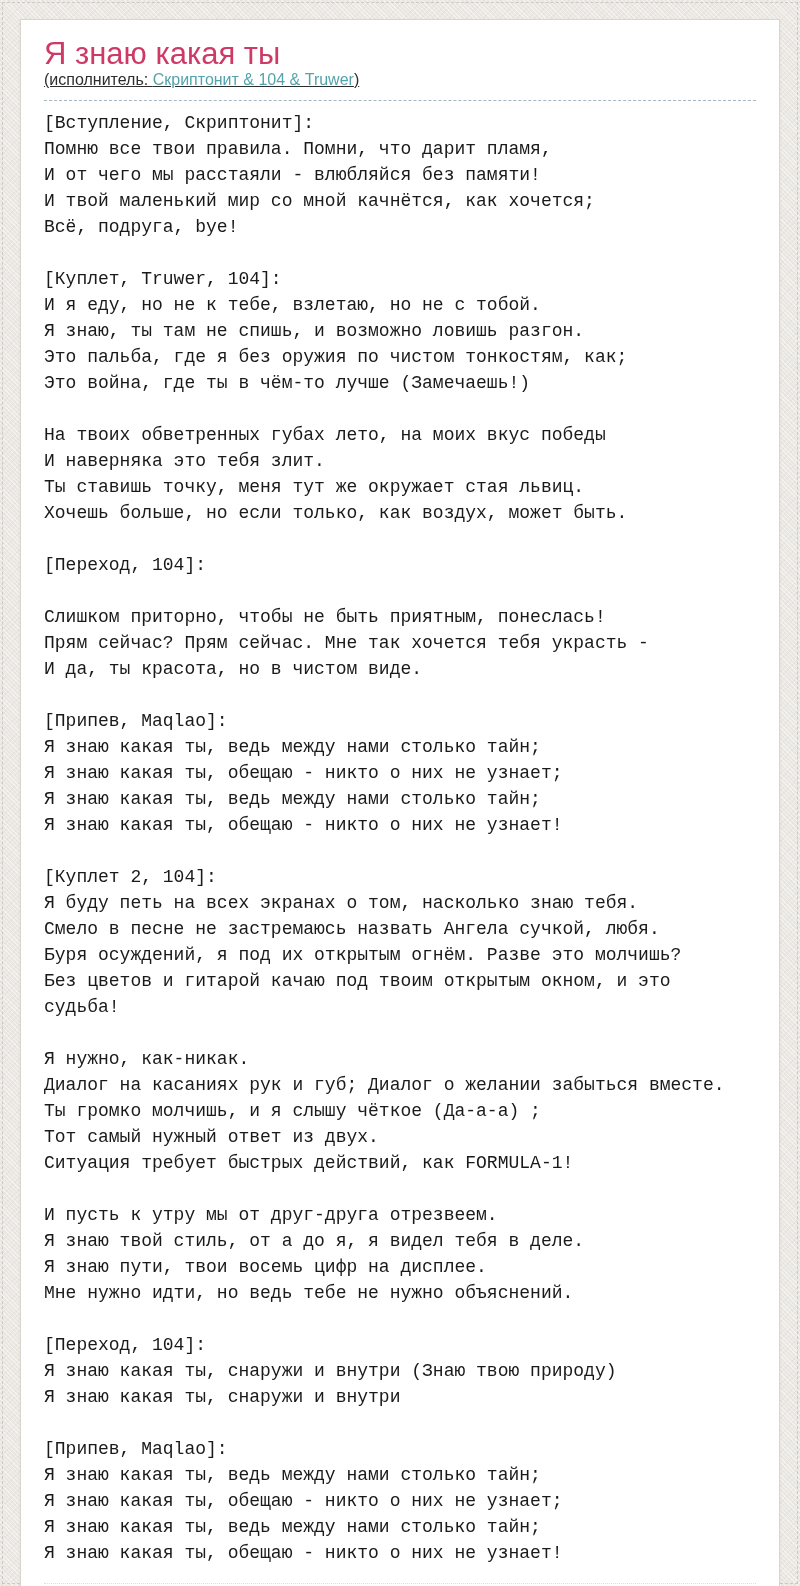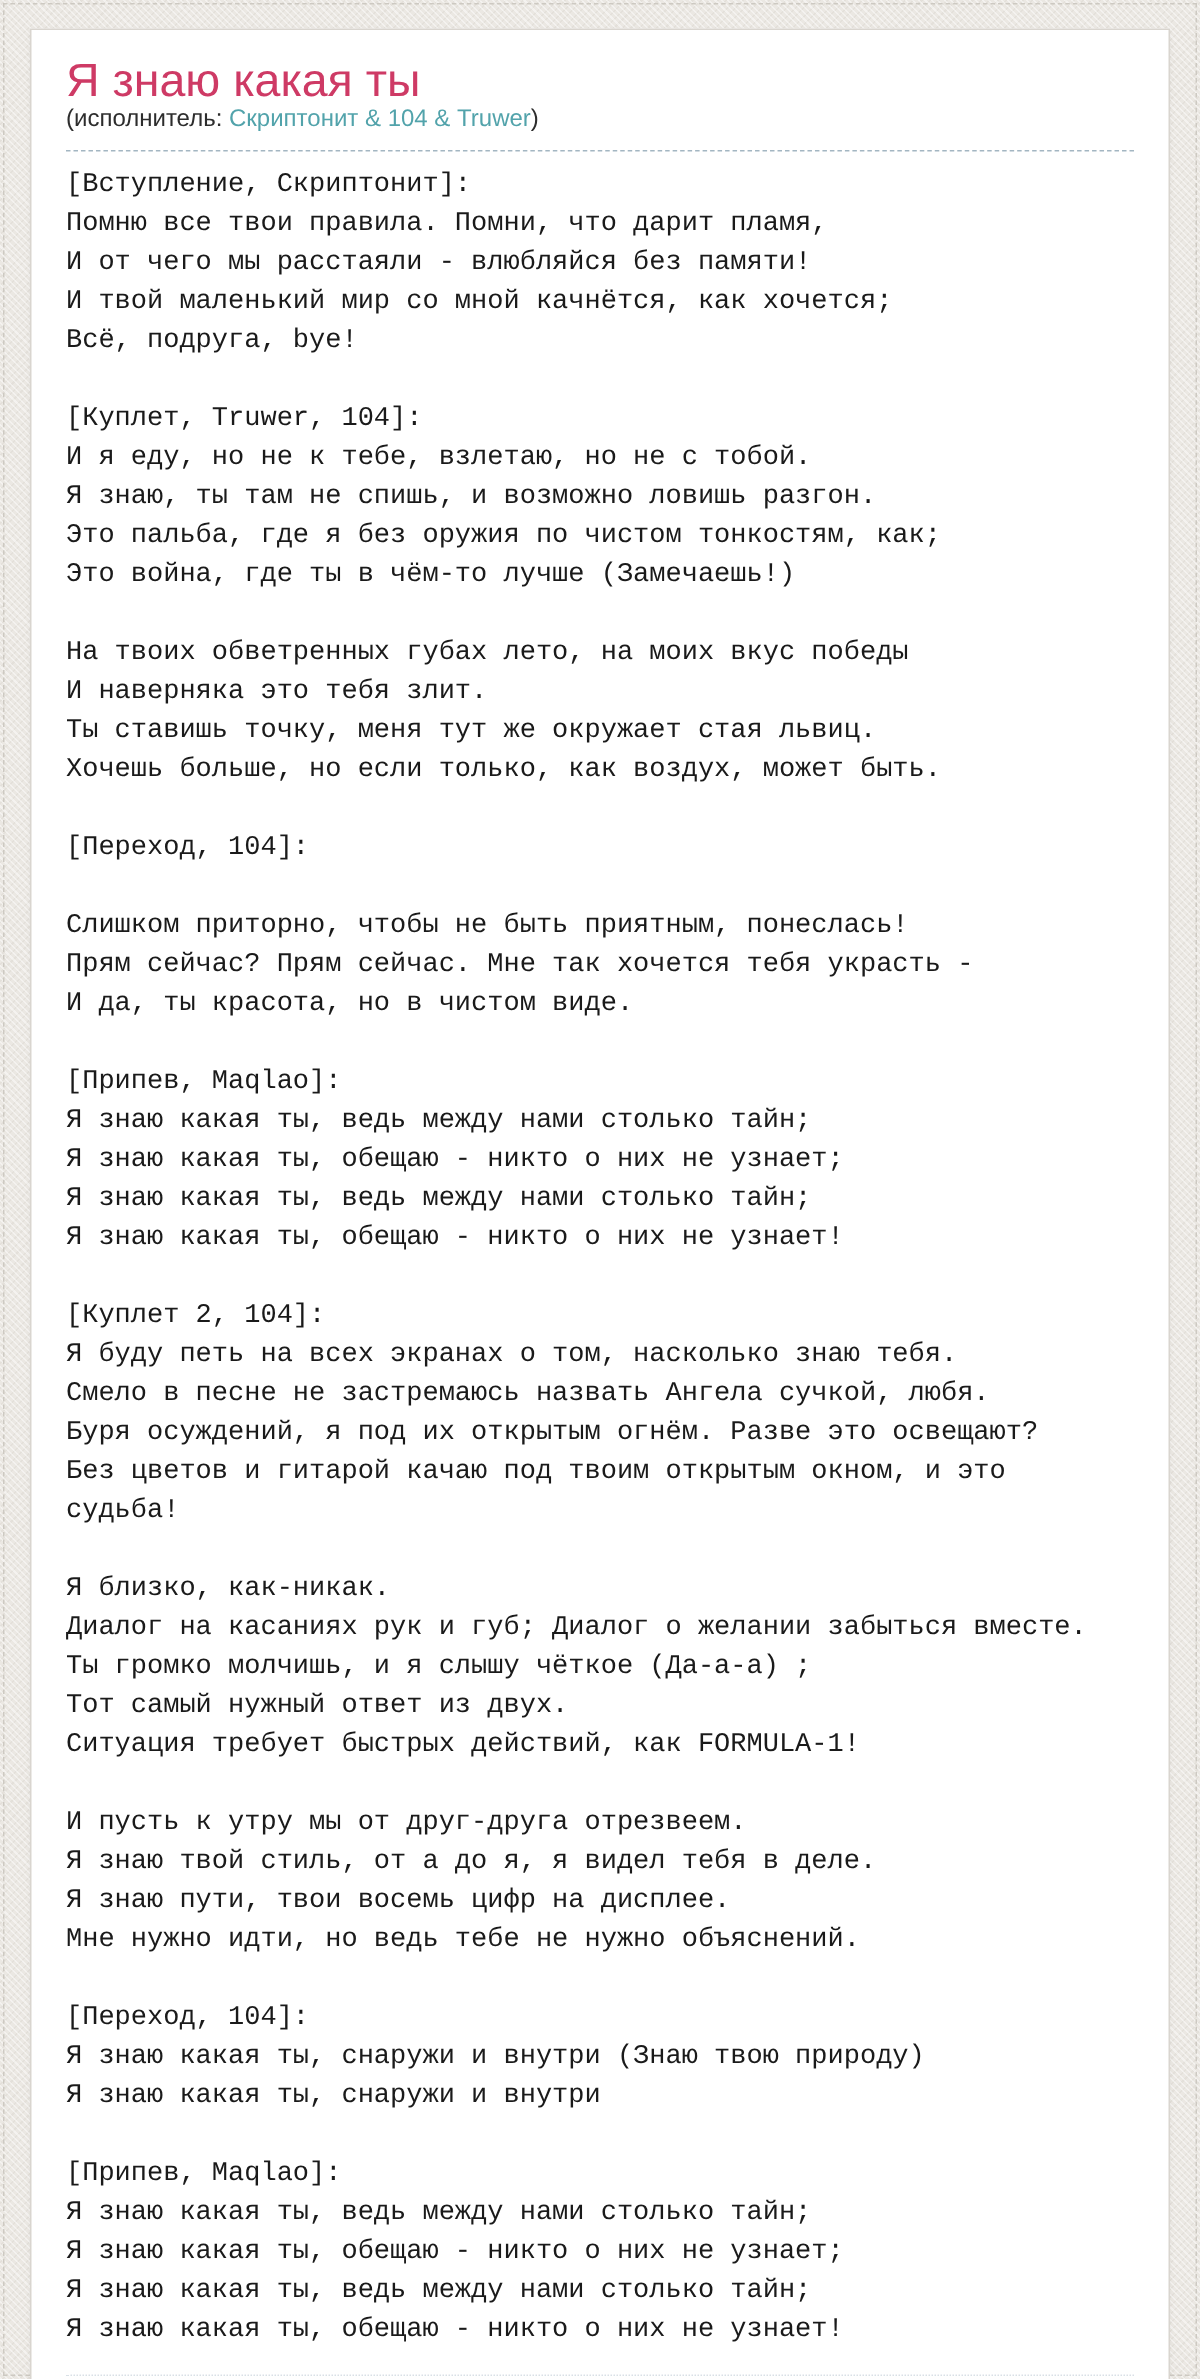--- a/index.html
+++ b/index.html
@@ -41,20 +41,21 @@
     font-size:31px;
     font-weight:normal;
     line-height:27px;
     color:var(--title-color);
   }
   .song-subtitle{
     margin-top:2px;
     font-size:16px;
     line-height:21px;
     color:#2d2d2d;
+    text-decoration:underline;
   }
   .artist-link{
     color:var(--link-color);
     text-decoration:none;
     cursor:pointer;
   }
   .card-header{
     border-bottom:1px dashed var(--separator-color);
     padding-bottom:10px;
   }
@@ -83,21 +84,21 @@
       <span>(исполнитель: </span><a class="artist-link">Скриптонит &amp; 104 &amp; Truwer</a><span>)</span>
     </div>
   </div>
 
   <div class="lyrics">
       <p class="stanza"><span>[Вступление, Скриптонит]:</span><br><span>Помню все твои правила. Помни, что дарит пламя,</span><br><span>И от чего мы расстаяли - влюбляйся без памяти!</span><br><span>И твой маленький мир со мной качнётся, как хочется;</span><br><span>Всё, подруга, bye!</span></p>
       <p class="stanza"><span>[Куплет, Truwer, 104]:</span><br><span>И я еду, но не к тебе, взлетаю, но не с тобой.</span><br><span>Я знаю, ты там не спишь, и возможно ловишь разгон.</span><br><span>Это пальба, где я без оружия по чистом тонкостям, как;</span><br><span>Это война, где ты в чём-то лучше (Замечаешь!)</span></p>
       <p class="stanza"><span>На твоих обветренных губах лето, на моих вкус победы</span><br><span>И наверняка это тебя злит.</span><br><span>Ты ставишь точку, меня тут же окружает стая львиц.</span><br><span>Хочешь больше, но если только, как воздух, может быть.</span></p>
       <p class="stanza"><span>[Переход, 104]:</span><br><br><span>Слишком приторно, чтобы не быть приятным, понеслась!</span><br><span>Прям сейчас? Прям сейчас. Мне так хочется тебя украсть -</span><br><span>И да, ты красота, но в чистом виде.</span></p>
       <p class="stanza"><span>[Припев, Maqlao]:</span><br><span>Я знаю какая ты, ведь между нами столько тайн;</span><br><span>Я знаю какая ты, обещаю - никто о них не узнает;</span><br><span>Я знаю какая ты, ведь между нами столько тайн;</span><br><span>Я знаю какая ты, обещаю - никто о них не узнает!</span></p>
-      <p class="stanza"><span>[Куплет 2, 104]:</span><br><span>Я буду петь на всех экранах о том, насколько знаю тебя.</span><br><span>Смело в песне не застремаюсь назвать Ангела сучкой, любя.</span><br><span>Буря осуждений, я под их открытым огнём. Разве это освещают?</span><br><span>Без цветов и гитарой качаю под твоим открытым окном, и это судьба!</span></p>
-      <p class="stanza"><span>Я близко, как-никак.</span><br><span>Диалог на касаниях рук и губ; Диалог о желании забыться вместе.</span><br><span>Ты громко молчишь, и я слышу чёткое (Да-а-а) ;</span><br><span>Тот самый нужный ответ из двух.</span><br><span>Ситуация требует быстрых действий, как FORMULA-1!</span></p>
+      <p class="stanza"><span>[Куплет 2, 104]:</span><br><span>Я буду петь на всех экранах о том, насколько знаю тебя.</span><br><span>Смело в песне не застремаюсь назвать Ангела сучкой, любя.</span><br><span>Буря осуждений, я под их открытым огнём. Разве это молчишь?</span><br><span>Без цветов и гитарой качаю под твоим открытым окном, и это судьба!</span></p>
+      <p class="stanza"><span>Я нужно, как-никак.</span><br><span>Диалог на касаниях рук и губ; Диалог о желании забыться вместе.</span><br><span>Ты громко молчишь, и я слышу чёткое (Да-а-а) ;</span><br><span>Тот самый нужный ответ из двух.</span><br><span>Ситуация требует быстрых действий, как FORMULA-1!</span></p>
       <p class="stanza"><span>И пусть к утру мы от друг-друга отрезвеем.</span><br><span>Я знаю твой стиль, от а до я, я видел тебя в деле.</span><br><span>Я знаю пути, твои восемь цифр на дисплее.</span><br><span>Мне нужно идти, но ведь тебе не нужно объяснений.</span></p>
       <p class="stanza"><span>[Переход, 104]:</span><br><span>Я знаю какая ты, снаружи и внутри (Знаю твою природу)</span><br><span>Я знаю какая ты, снаружи и внутри</span></p>
       <p class="stanza"><span>[Припев, Maqlao]:</span><br><span>Я знаю какая ты, ведь между нами столько тайн;</span><br><span>Я знаю какая ты, обещаю - никто о них не узнает;</span><br><span>Я знаю какая ты, ведь между нами столько тайн;</span><br><span>Я знаю какая ты, обещаю - никто о них не узнает!</span></p>
     </div>
 
   <div class="card-bottom-divider"></div>
 </div>
 
 </body></html>

